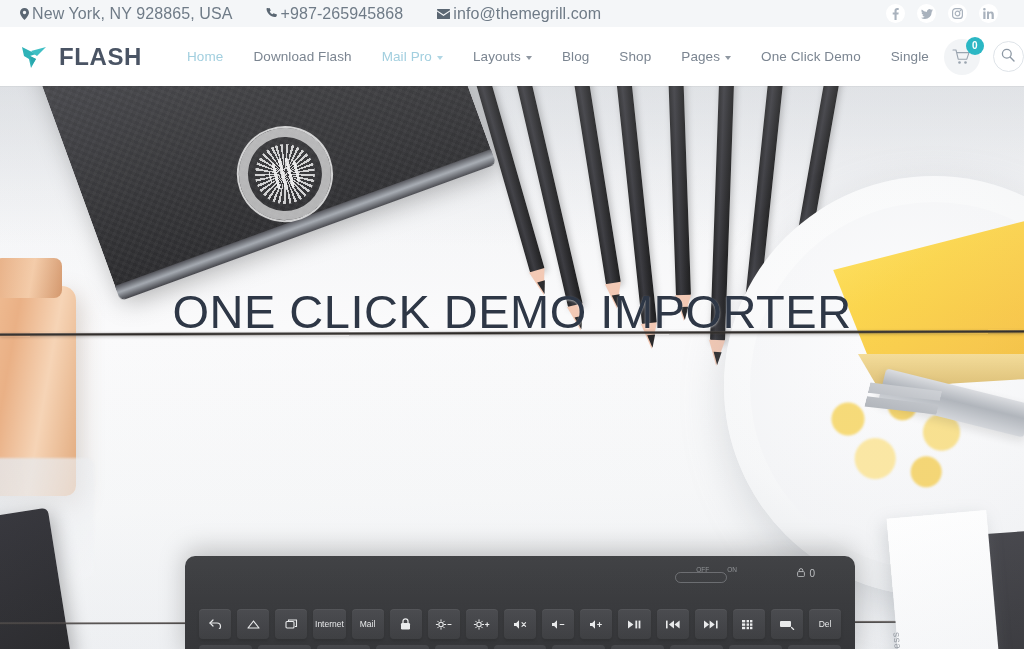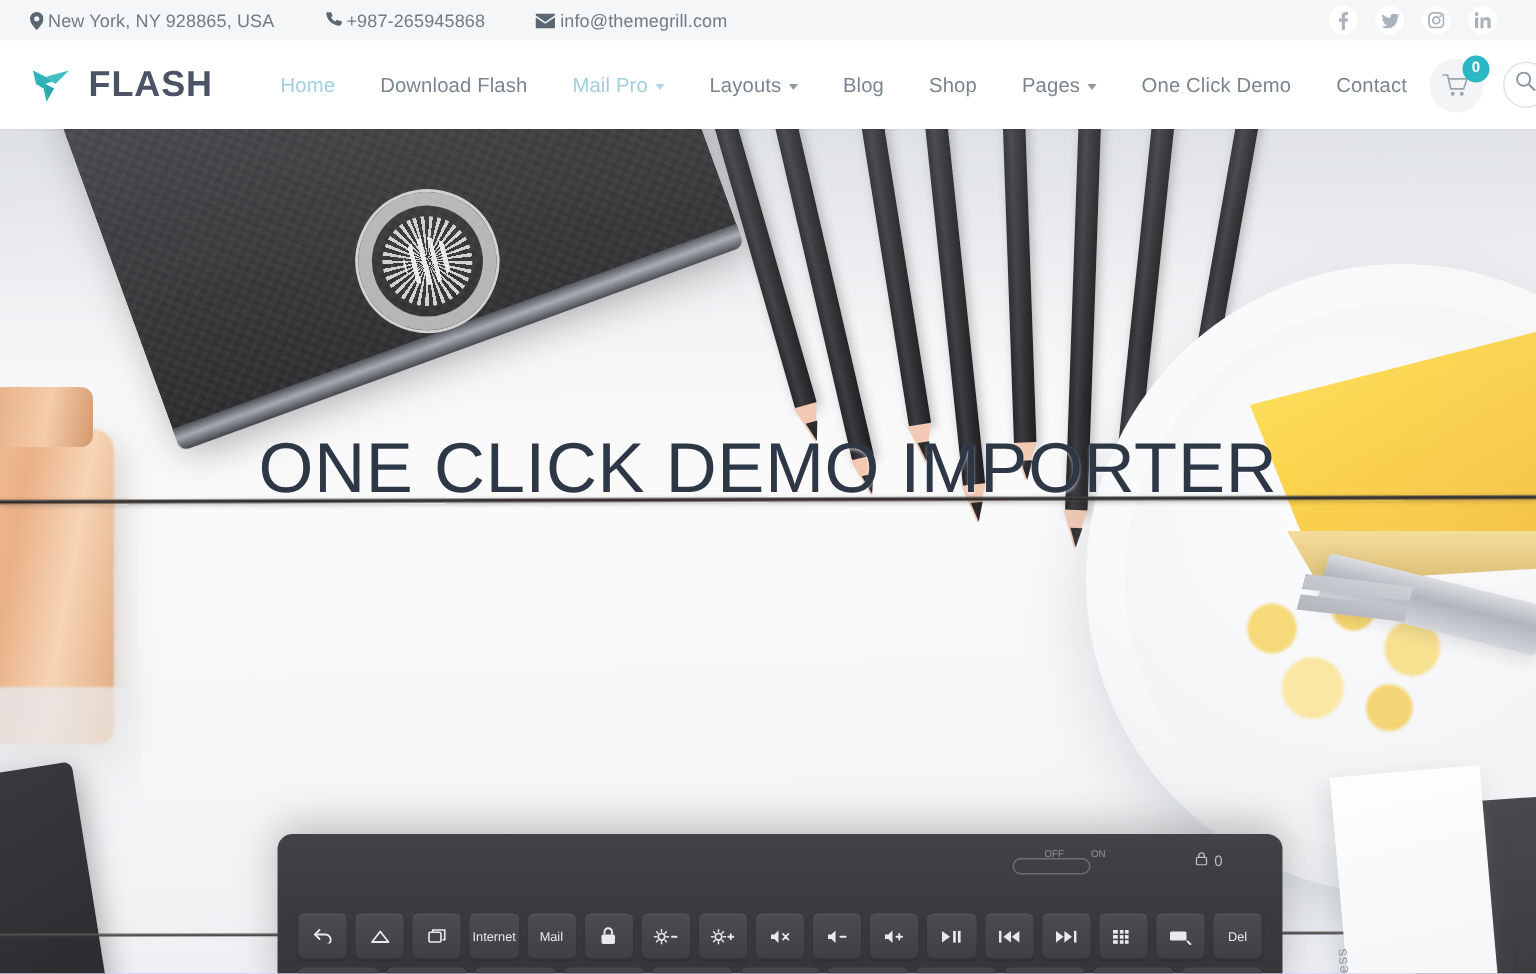--- a/index.html
+++ b/index.html
@@ -11,21 +11,21 @@
     -webkit-font-smoothing:antialiased;
   }
 
   
   .topbar {
     height:27px;
     background:#f4f6f8;
     display:flex;
     align-items:center;
     padding:0 18px 0 20px;
-    font-size:12px;
+    font-size:16px;
     color:#6f7b87;
     position:relative;
     z-index:30;
   }
   .tb-left { display:flex; align-items:center; gap:0px; }
   .tb-item {
     display:flex; align-items:center; gap:3px;
     margin-right:34px; white-space:nowrap;
     color:#6f7b87; letter-spacing:.1px;
   }
@@ -97,21 +97,21 @@
     border:1px solid #dfe4e9;
     display:flex;align-items:center;justify-content:center;
     color:#8d98a4; background:#fff;
   }
 
   
   .hero {
     position:relative;
     height:563px;
     overflow:hidden;
-    background:#c4b5fd;
+    background:#fef9c3;
   }
   .hero-bg { position:absolute; inset:0; }
 
   
   .desk {
     position:absolute; inset:0;
     background:
       linear-gradient(178deg, #e9ebee 0%, #f3f4f6 18%, #fafafb 42%, #f6f7f8 72%, #eceef1 100%);
   }
   
@@ -490,21 +490,21 @@
       <span>Shop</span>
     </span>
     <span class="nav-item">
       <span>Pages</span>
       <i class="caret"></i>
     </span>
     <span class="nav-item">
       <span>One Click Demo</span>
     </span>
     <span class="nav-item">
-      <span>Contact</span>
+      <span>Single</span>
     </span>
   </nav>
 
   <div class="head-actions">
     <div class="cart-wrap">
       <div class="cart-circle">
         <svg width="19" height="16" viewBox="0 0 19 16">
           <path d="M1 1h3l2.2 9.2h8.6L17 3.6H5" fill="none" stroke="#9aa4af" stroke-width="1.1" stroke-linecap="round" stroke-linejoin="round"></path>
           <circle cx="7.5" cy="13.5" r="1.3" fill="#9aa4af"></circle>
           <circle cx="13.5" cy="13.5" r="1.3" fill="#9aa4af"></circle>

